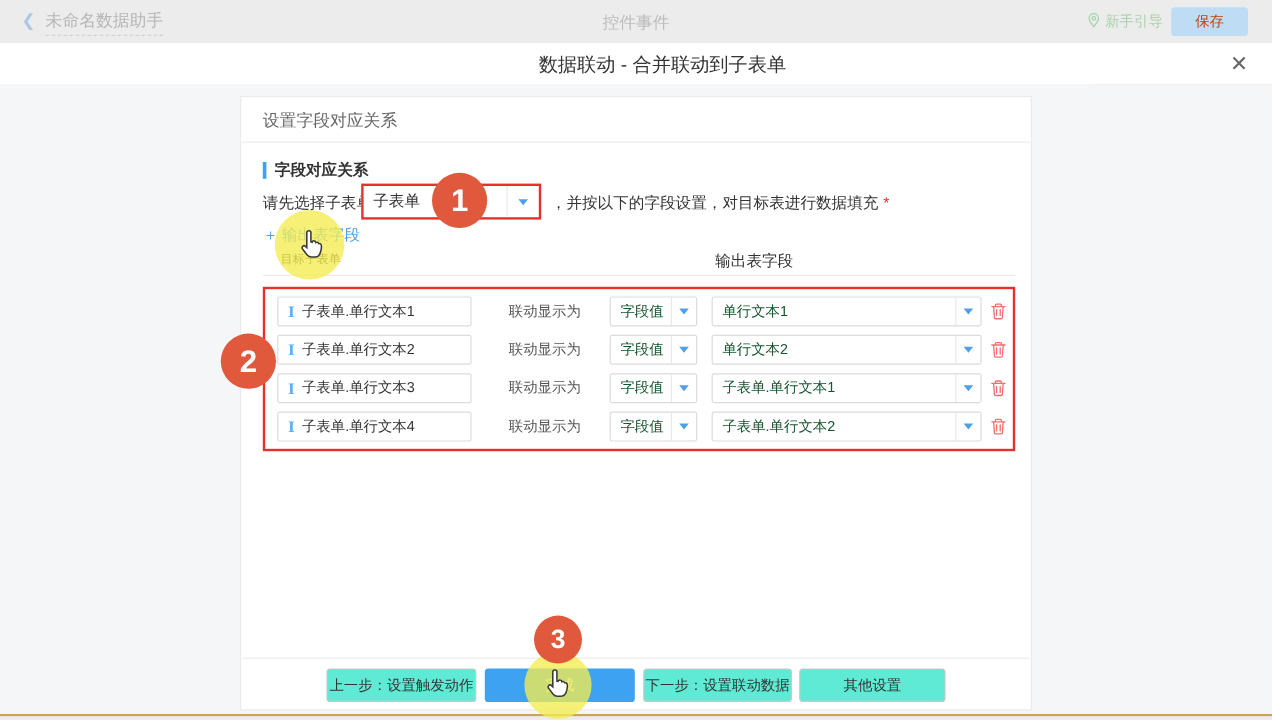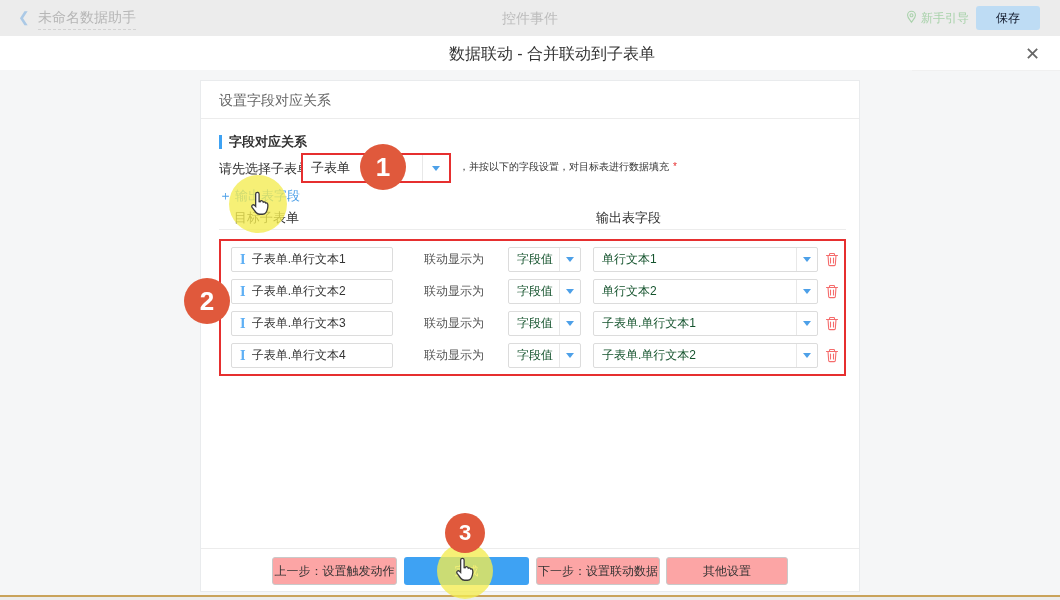--- a/index.html
+++ b/index.html
@@ -5,68 +5,68 @@
   html,body{margin:0;padding:0;}
   body{font-family:"Liberation Sans","DejaVu Sans",sans-serif;}
   .screen{position:relative;width:1060px;height:600px;background:#f5f6f7;overflow:hidden;}
 
   
   .topbar{position:absolute;left:0;top:0;width:1060px;height:36px;background:#ececec;}
   .back{position:absolute;left:18px;top:9px;font-size:14px;color:#abc9e6;cursor:pointer;}
   .tb-title{position:absolute;left:38px;top:9px;font-size:14px;color:#b6b6b6;border-bottom:1px dashed #d2d2d2;padding-bottom:2px;}
   .tb-center{position:absolute;left:0;top:10px;width:1060px;text-align:center;font-size:14px;color:#bcbcbc;}
   .guide{position:absolute;left:906px;top:10px;display:flex;align-items:center;gap:4px;font-size:12px;color:#a9d2ab;cursor:pointer;}
-  .save-btn{position:absolute;left:976px;top:6px;width:64px;height:24px;background:#bedcf4;color:#0f172a;font-size:12px;border:none;border-radius:3px;text-align:center;line-height:24px;}
+  .save-btn{position:absolute;left:976px;top:6px;width:64px;height:24px;background:#bedcf4;color:#c2410c;font-size:12px;border:none;border-radius:3px;text-align:center;line-height:24px;}
 
   
   .modal-header{position:absolute;left:0;top:36px;width:1060px;height:34px;background:#ffffff;border-bottom:1px solid #f0f0f0;}
   .m-title{position:absolute;left:0;top:8px;width:1060px;text-align:center;font-size:16px;color:#333;font-weight:500;padding-left:22px;}
   .m-close{position:absolute;right:20px;top:7px;font-size:18px;color:#666;cursor:pointer;}
 
   
   .modal-body{position:absolute;left:0;top:70px;width:912px;height:530px;background:#f5f6f7;}
   .panel{position:absolute;left:200px;top:10px;width:660px;height:512px;background:#fff;border:1px solid #e9ebed;box-sizing:border-box;}
   .panel-header{position:absolute;left:0;top:0;width:100%;height:38px;line-height:38px;padding-left:18px;box-sizing:border-box;font-size:14px;color:#666;border-bottom:1px solid #ececec;}
   .section-title{position:absolute;left:18px;top:52px;display:flex;align-items:center;font-size:13px;color:#333;font-weight:bold;}
   .section-bar{width:3px;height:14px;background:#3ea2f3;margin-right:7px;}
 
   .lbl-select{position:absolute;left:18px;top:79px;font-size:13px;color:#333;}
   .red-wrap{position:absolute;left:100px;top:72px;width:146px;height:26px;border:2px solid #e62f2f;background:#fff;}
   .subform-select{display:flex;width:100%;height:100%;align-items:center;cursor:pointer;}
   .subform-select .sel-text{flex:1;padding-left:8px;font-size:13px;color:#333;}
   .caret-zone{width:26px;height:100%;border-left:1px solid #e8e8e8;display:flex;align-items:center;justify-content:center;}
   .caret{width:0;height:0;border-left:4px solid transparent;border-right:4px solid transparent;border-top:5px solid #4da0e8;}
-  .hint{position:absolute;left:258px;top:79px;font-size:10px;color:#333;}
+  .hint{position:absolute;left:258px;top:79px;font-size:13px;color:#333;}
   .req{color:#e62f2f;font-style:normal;margin-left:4px;}
 
   .add-field{position:absolute;left:18px;top:106px;font-size:13px;color:#4da0e8;cursor:pointer;}
   .add-field .plus{margin-right:3px;}
 
-  .col-target{position:absolute;left:33px;top:128px;font-size:13px;color:#333;}
+  .col-target{position:absolute;left:33px;top:128px;font-size:10px;color:#333;}
   .col-output{position:absolute;left:395px;top:128px;font-size:13px;color:#333;}
   .cols-divider{position:absolute;left:18px;top:148px;width:627px;border-top:1px solid #ececec;}
 
   .rows-box{position:absolute;left:18px;top:158px;width:627px;height:137px;border:2px solid #e62f2f;box-sizing:border-box;background:#fff;}
   .frow{position:absolute;left:0;width:623px;height:25px;}
   .frow:nth-of-type(1){top:6px;}
   .frow:nth-of-type(2){top:38px;}
   .frow:nth-of-type(3){top:70px;}
   .frow:nth-of-type(4){top:102px;}
   .tinput{position:absolute;left:10px;top:0;width:162px;height:25px;box-sizing:border-box;border:1px solid #dcdcdc;border-radius:2px;background:#fff;display:flex;align-items:center;padding-left:8px;gap:6px;font-size:12px;color:#333;}
   .field-icon{font-family:"DejaVu Serif","Liberation Serif",serif;font-weight:bold;font-size:12px;color:#5fb0f5;}
   .rel-label{position:absolute;left:203px;top:0;line-height:25px;font-size:12px;color:#555;}
   .mini-select{position:absolute;top:0;height:25px;box-sizing:border-box;border:1px solid #dcdcdc;border-radius:2px;background:#fff;display:flex;align-items:center;cursor:pointer;}
   .mode-select{left:287px;width:73px;}
   .out-select{left:372px;width:225px;}
   .mini-select .sel-text{flex:1;padding-left:8px;font-size:12px;color:#14532d;white-space:nowrap;overflow:hidden;}
   .mini-select .caret-zone{width:20px;}
   .trash-btn{position:absolute;left:603px;top:4px;width:16px;height:17px;cursor:pointer;}
 
   .footer-divider{position:absolute;left:0;top:467px;width:100%;border-top:1px solid #ececec;}
-  .fbtn{position:absolute;top:476px;height:28px;box-sizing:border-box;background:#fca5a5;border:1px solid #c9c9c9;border-radius:3px;font-size:12px;color:#333;text-align:center;line-height:26px;cursor:pointer;}
+  .fbtn{position:absolute;top:476px;height:28px;box-sizing:border-box;background:#5eead4;border:1px solid #c9c9c9;border-radius:3px;font-size:12px;color:#333;text-align:center;line-height:26px;cursor:pointer;}
   .btn-prev{left:71px;width:125px;}
   .btn-done{left:203px;width:125px;background:#3ea2f3;border:none;color:#fff;line-height:28px;}
   .btn-next{left:335px;width:124px;}
   .btn-other{left:465px;width:122px;}
 
   
   .badge{position:absolute;border-radius:50%;background:#e0593c;color:#fff;font-weight:bold;display:flex;align-items:center;justify-content:center;z-index:30;}
   .badge-1{left:360px;top:144px;width:46px;height:46px;font-size:26px;}
   .badge-2{left:184px;top:278px;width:46px;height:46px;font-size:26px;}
   .badge-3{left:445px;top:513px;width:40px;height:40px;font-size:22px;}

